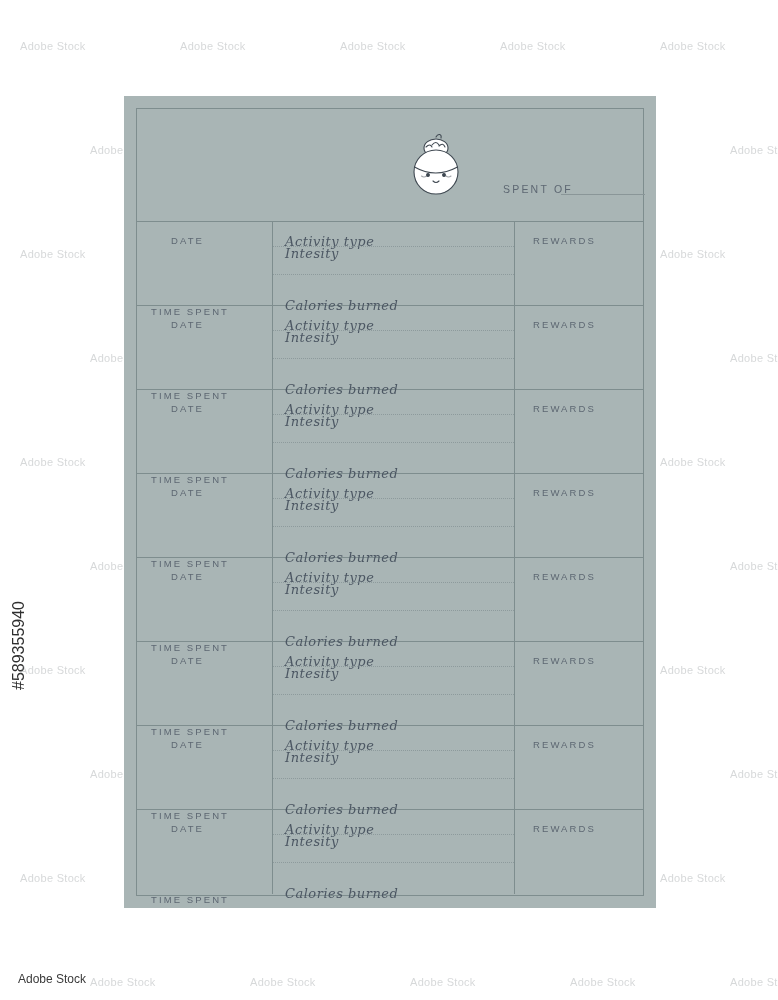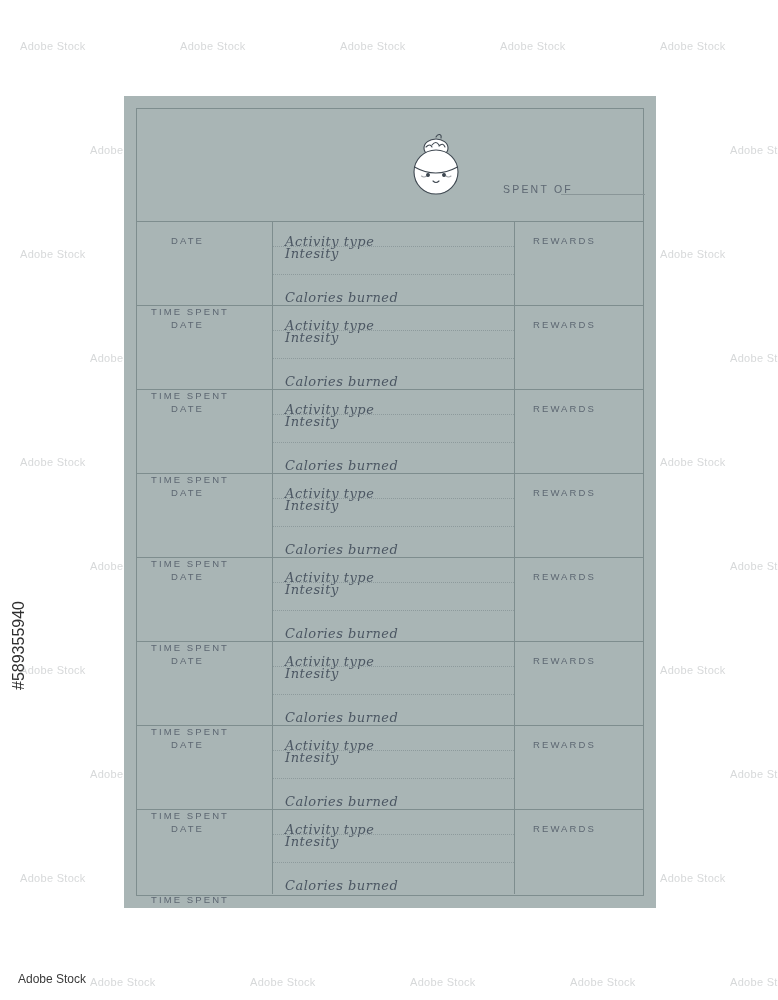--- a/index.html
+++ b/index.html
@@ -177,21 +177,21 @@
     letter-spacing: 0.5px;
   }
   .dots {
     position: absolute;
     left: 0;
     right: 0;
     border-bottom: 1px dotted #8d9a9c;
   }
   .m1 { top: 10px; }
   .m2 { top: 22px; }
-  .m3 { top: 66px; }
+  .m3 { top: 74px; }
   .d1 { top: 24px; }
   .d2 { top: 52px; }
 </style>
 </head>
 <body>
 
 <div class="wm-id">#589355940</div>
 <div class="wm-bottom">Adobe Stock</div>
 
 <div id="wm-tiles">

